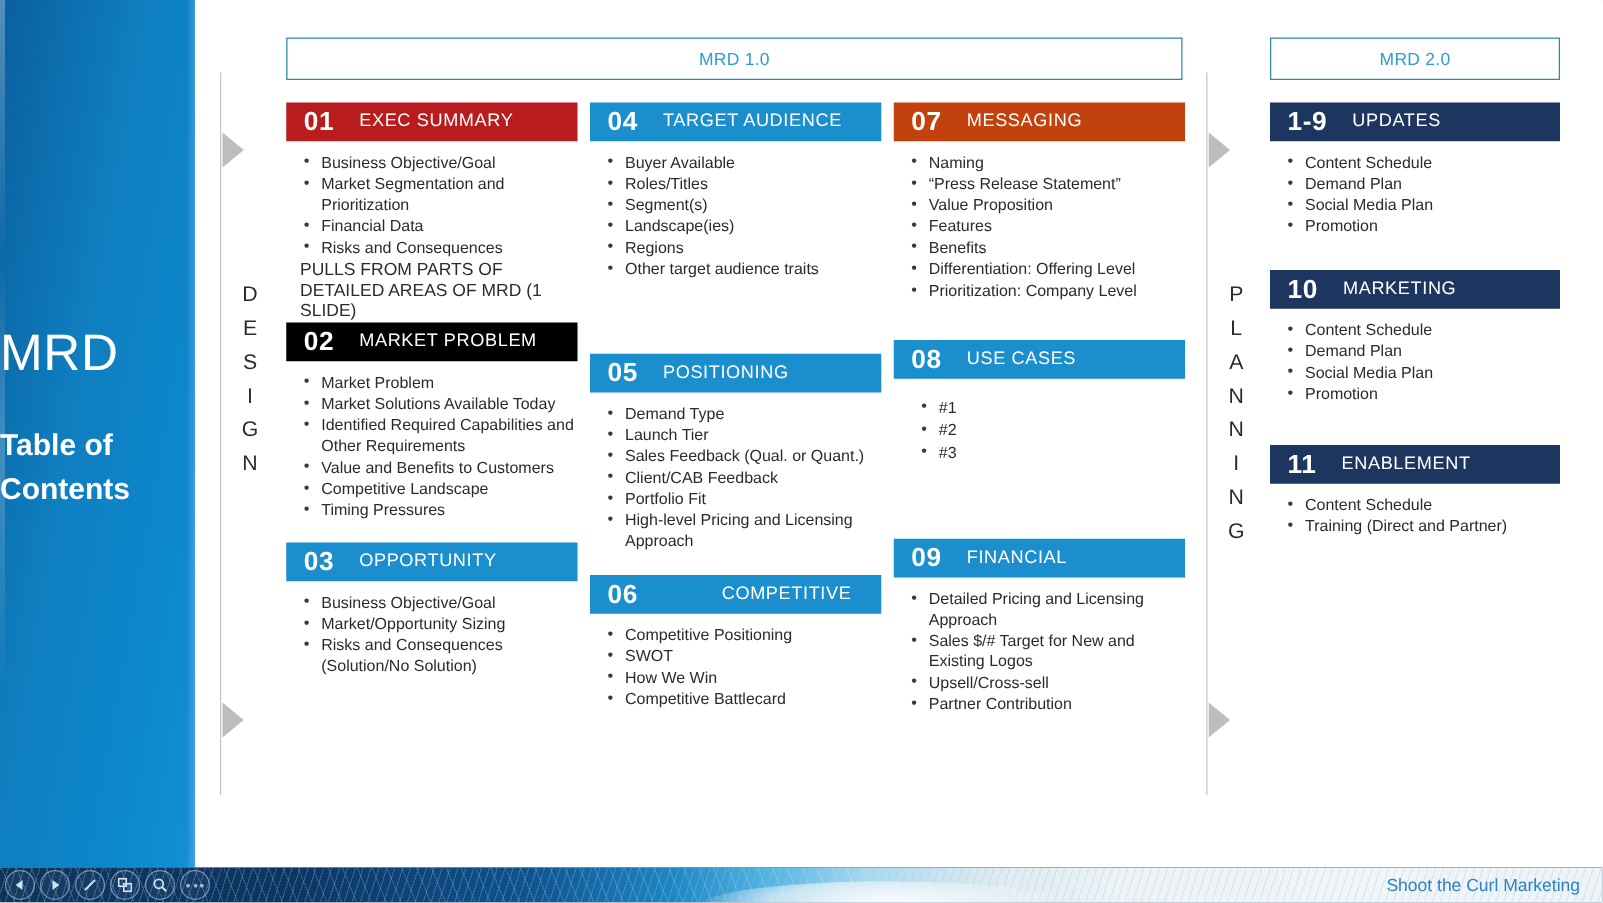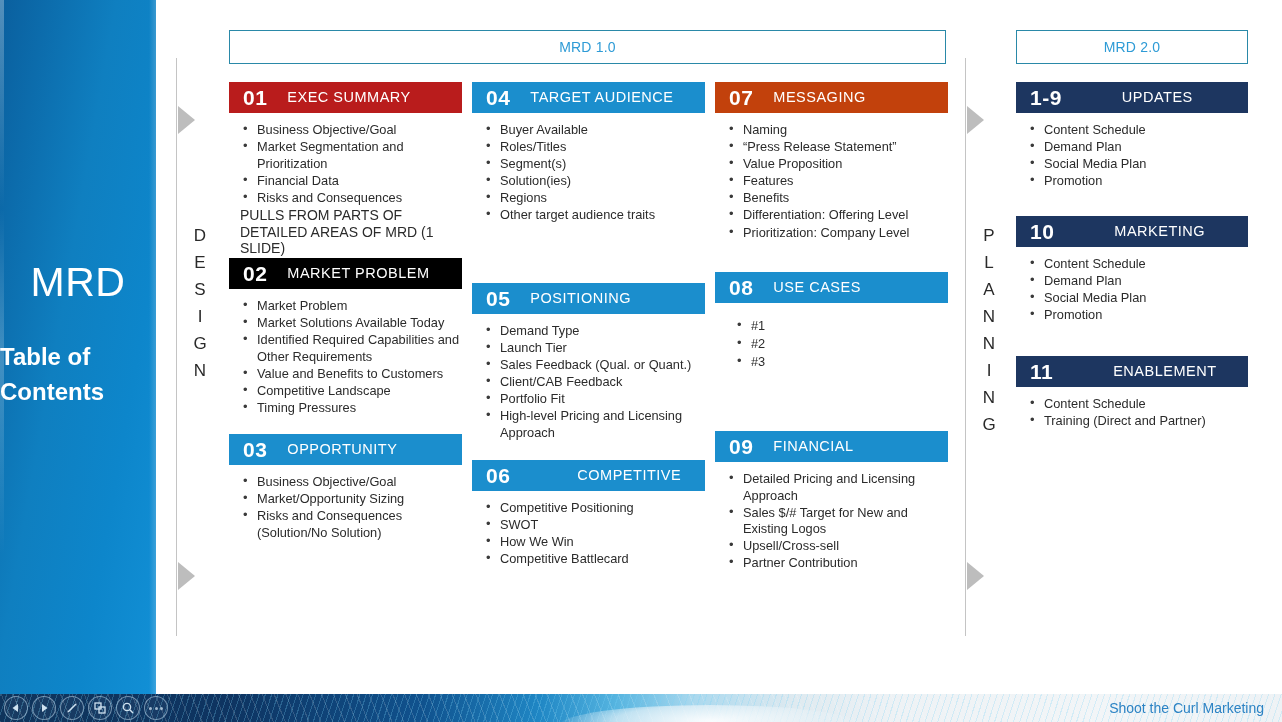--- a/index.html
+++ b/index.html
@@ -18,21 +18,21 @@
   }
   .left-panel:before{
     content:"";position:absolute;left:0;top:0;width:4px;height:100%;
     background:linear-gradient(180deg,rgba(255,255,255,.30),rgba(255,255,255,0) 30%,rgba(255,255,255,.22) 52%,rgba(255,255,255,0) 80%);
   }
   .left-panel:after{
     content:"";position:absolute;right:0;top:0;width:7px;height:100%;
     background:linear-gradient(90deg,rgba(255,255,255,0),rgba(255,255,255,.18));
   }
   .lp-title{
-    position:absolute;left:0;top:262px;width:156px;text-align:center;
+    position:absolute;left:0;top:262px;width:156px;
     font-size:41px;color:#ffffff;font-weight:400;letter-spacing:.5px;
     line-height:1;
   }
   .lp-sub{
     position:absolute;left:0;top:340px;width:156px;text-align:left;
     font-size:24px;color:#ffffff;font-weight:bold;line-height:1.45;
   }
 
   
   .canvas{position:absolute;left:156px;top:0;width:1126px;height:694px;background:#fff;}
@@ -65,21 +65,21 @@
   .card{position:absolute;}
   .card-head{
     height:31px;box-sizing:border-box;display:flex;align-items:center;
     padding-left:14px;color:#fff;
   }
   .card-head .num{font-size:21px;font-weight:bold;letter-spacing:.5px;line-height:1;}
   .card-head .ttl{font-size:14.5px;letter-spacing:.5px;margin-left:20px;line-height:1;}
   .h-gray{background:#8e8e8e;}
   .h-black{background:#000000;}
   .h-blue{background:#1b8ecd;}
-  .h-navy{background:#1d3660;gap:40px;}
+  .h-navy{background:#1d3660;}
 
   .card-body{padding:9px 2px 0 10px;}
   .bullet-list{list-style:none;margin:0;padding:0;}
   .bullet-list li{
     position:relative;padding-left:18px;font-size:12.8px;color:#2b2b2b;
     line-height:16.6px;margin-bottom:0.5px;
   }
   .bullet-list li:before{
     content:"\2022";position:absolute;left:4px;top:-1px;color:#3a3a3a;font-size:13px;
   }
@@ -249,21 +249,21 @@
   <div class="card c04">
     <div class="card-head h-blue" style="background: rgb(27, 142, 205);">
       <span class="num">04</span>
       <span class="ttl">TARGET AUDIENCE</span>
     </div>
     <div class="card-body">
       <ul class="bullet-list">
         <li>Buyer Available</li>
         <li>Roles/Titles</li>
         <li>Segment(s)</li>
-        <li>Solution(ies)</li>
+        <li>Landscape(ies)</li>
         <li>Regions</li>
         <li>Other target audience traits</li>
       </ul>
     </div>
   </div>
 
   <div class="card c05">
     <div class="card-head h-blue" style="background: rgb(27, 142, 205);">
       <span class="num">05</span>
       <span class="ttl ttl-wide">POSITIONING</span>

